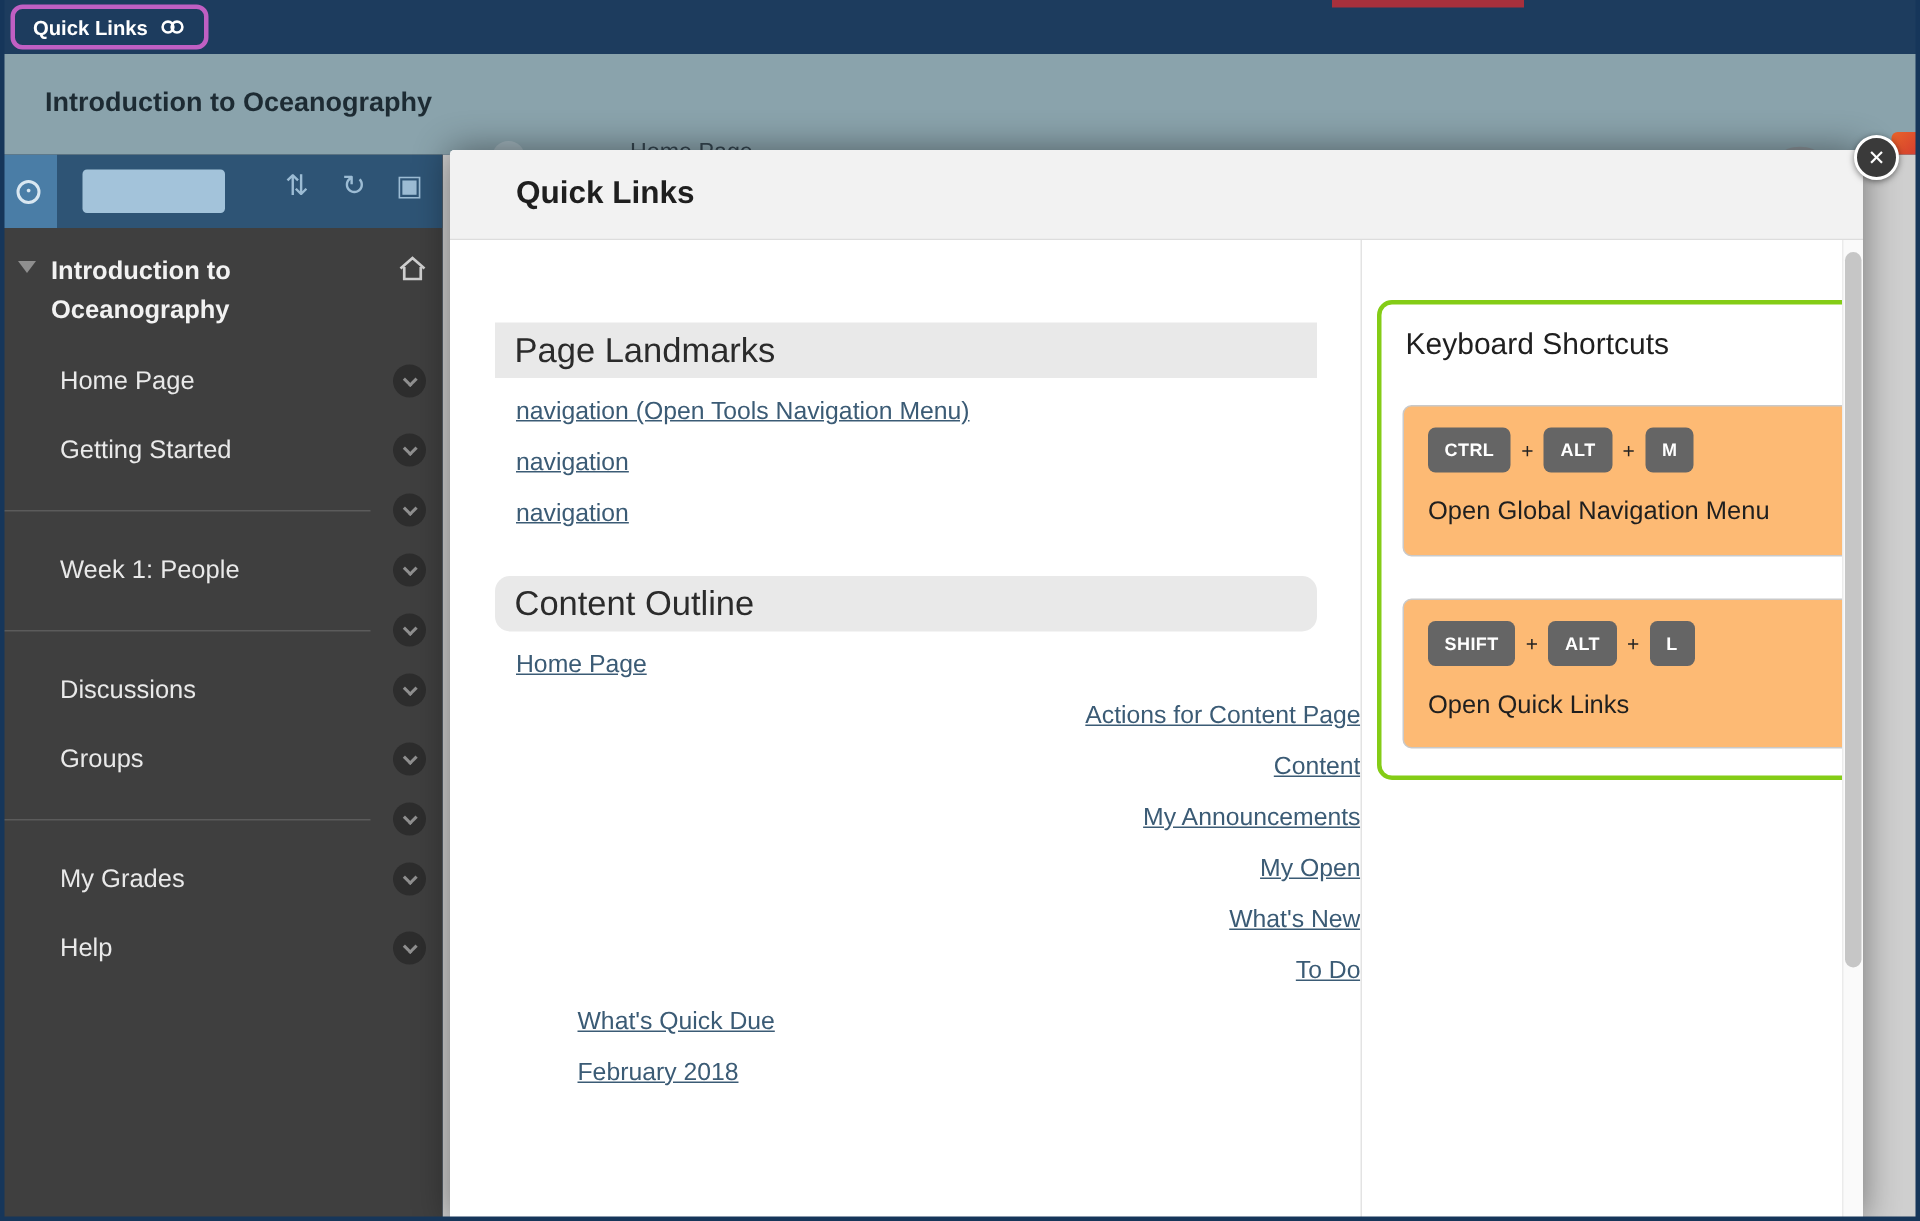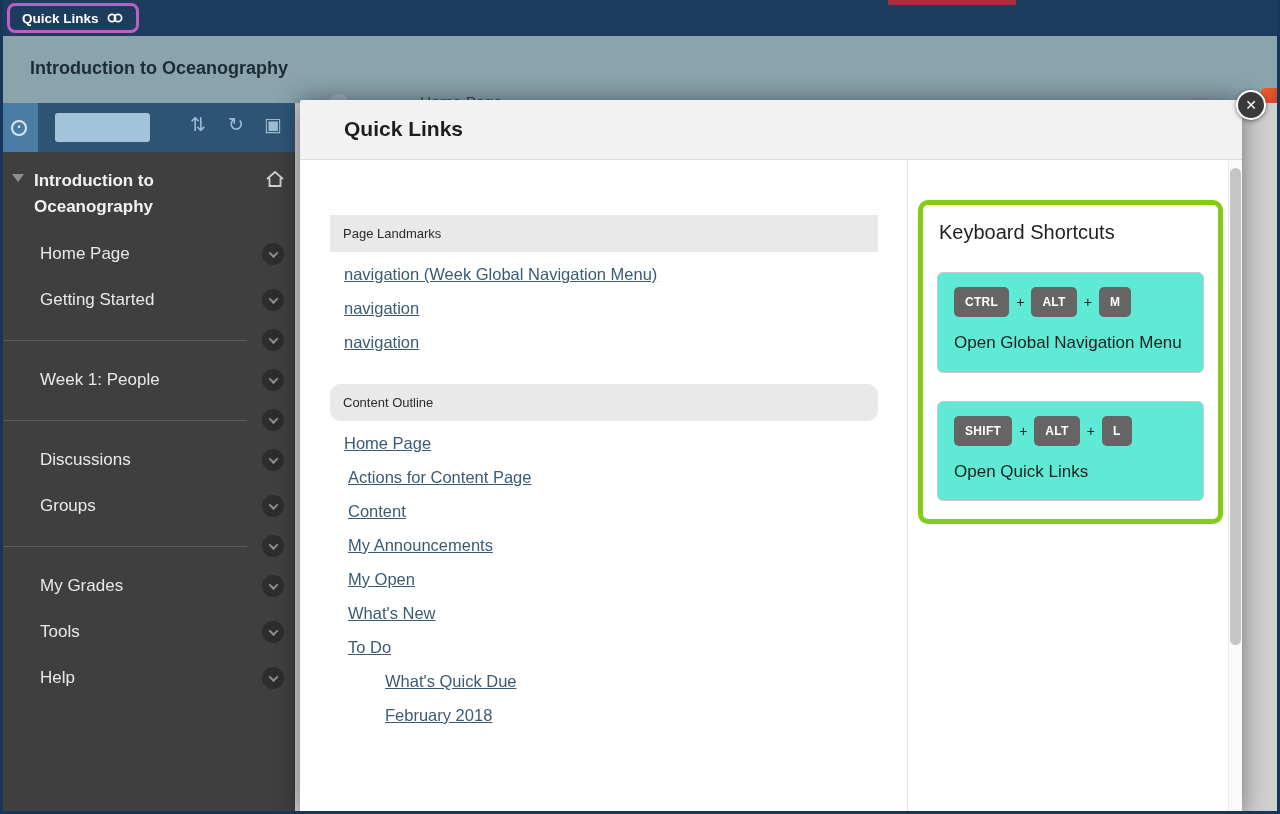--- a/index.html
+++ b/index.html
@@ -50,31 +50,31 @@
   .modal { position:absolute; left:300px; top:100px; width:942px; height:714px; background:#fff; z-index:50;
       box-shadow:0 0 24px rgba(0,0,0,.45); border-radius:3px 3px 0 0; }
   .modal-header { position:absolute; left:0; top:0; right:0; height:60px; background:#f2f2f2; border-bottom:1px solid #ddd; border-radius:3px 3px 0 0; }
   .modal-title { position:absolute; left:44px; top:17px; font-size:21px; font-weight:bold; color:#1f1f1f; }
   .modal-close { position:absolute; top:-10px; right:-24px; width:30px; height:30px; border-radius:50%;
       background:#3a3a3a; border:2px solid #fff; color:#fff; font-size:14px; font-weight:bold;
       display:flex; align-items:center; justify-content:center; cursor:pointer; box-shadow:0 1px 4px rgba(0,0,0,.5); }
   .modal-body { position:absolute; left:0; top:60px; right:0; bottom:0; overflow:hidden; }
 
   .col-left { position:absolute; left:0; top:0; bottom:0; width:607px; padding:55px 0 0 30px; overflow:hidden; background:#fff; }
-  .section-bar { width:548px; height:37px; background:#e9e9e9; color:#2b2b2b; font-size:13px; line-height:37px; padding-left:13px; }
+  .section-bar { width:548px; height:37px; background:#e9e9e9; color:#2b2b2b; font-size:23px; line-height:37px; padding-left:13px; }
   .section-bar.second { margin-top:30px;border-radius:10px; }
   .link-list { margin-top:6px; }
   .qlink { display:inline-block; color:#3b5b75; font-size:16.5px; text-decoration:underline; cursor:pointer; line-height:23px; }
   .link-row { margin-top:11px; }
-  .ind0 { margin-left:14px; } .ind1 { margin-left:18px; } .ind2 { margin-left:55px; }
+  .ind0 { margin-left:14px; } .ind1 { margin-left:35px;text-align:right; } .ind2 { margin-left:55px; }
 
   .col-right { position:absolute; left:607px; right:0; top:0; bottom:0; border-left:1px solid #e3e3e3; background:#fff; }
-  .shortcuts-box { position:absolute; left:10px; top:40px; width:305px; border:5px solid #84cc16; border-radius:10px; padding:12px 14px 16px; background:#fff; }
+  .shortcuts-box { position:absolute; left:10px; top:40px; width:362px; border:3px solid #84cc16; border-radius:10px; padding:12px 14px 16px; background:#fff; }
   .shortcuts-title { font-size:20px; color:#1f1f1f; margin:4px 2px 16px; font-weight:normal; }
-  .shortcut-card { border:1px solid #c9c9c9; border-radius:6px; background:#5eead4; padding:14px 16px 16px; margin-bottom:18px;margin-top:28px; }
+  .shortcut-card { border:1px solid #c9c9c9; border-radius:6px; background:#fdba74; padding:14px 16px 16px; margin-bottom:18px;margin-top:28px; }
   .shortcut-card:last-child { margin-bottom:2px; }
   .keys-row { display:flex; align-items:center; gap:7px; }
   .keycap { background:#656565; color:#fff; font-size:12px; font-weight:bold; padding:8px 11px; border-radius:5px; letter-spacing:.3px; }
   .plus { color:#222; font-size:14px; }
   .shortcut-desc { margin-top:14px; font-size:17px; color:#1f1f1f; line-height:1.45; }
 
   .scroll-track { position:absolute; right:0; top:0; bottom:0; width:14px; background:#fafafa; border-left:1px solid #ebebeb; }
   .scroll-thumb { position:absolute; right:1px; top:8px; width:11px; height:477px; background:#c6c6c6; border-radius:6px; cursor:pointer; }
 
   
@@ -176,46 +176,40 @@
         <span class="chev"></span>
       </span>
   </div>
   <div class="menu-item">
     <span>My Grades</span>
     <span class="circle-chev">
         <span class="chev"></span>
       </span>
   </div>
   <div class="menu-item">
-    <span>Tools</span>
-    <span class="circle-chev">
-        <span class="chev"></span>
-      </span>
-  </div>
-  <div class="menu-item">
     <span>Help</span>
     <span class="circle-chev">
         <span class="chev"></span>
       </span>
   </div>
 </div>
 
 <div class="modal">
   <div class="modal-header">
     <div class="modal-title">Quick Links</div>
   </div>
   <div class="modal-close">
     <span>✕</span>
   </div>
 
   <div class="modal-body">
     <div class="col-left">
       <div class="section-bar">Page Landmarks</div>
       <div class="link-list">
-        <div class="link-row ind0"><span class="qlink">navigation (Week Global Navigation Menu)</span></div>
+        <div class="link-row ind0"><span class="qlink">navigation (Open Tools Navigation Menu)</span></div>
         <div class="link-row ind0"><span class="qlink">navigation</span></div>
         <div class="link-row ind0"><span class="qlink">navigation</span></div>
       </div>
 
       <div class="section-bar second">Content Outline</div>
       <div class="link-list">
         <div class="link-row ind0"><span class="qlink">Home Page</span></div>
         <div class="link-row ind1"><span class="qlink">Actions for Content Page</span></div>
         <div class="link-row ind1"><span class="qlink">Content</span></div>
         <div class="link-row ind1"><span class="qlink">My Announcements</span></div>

